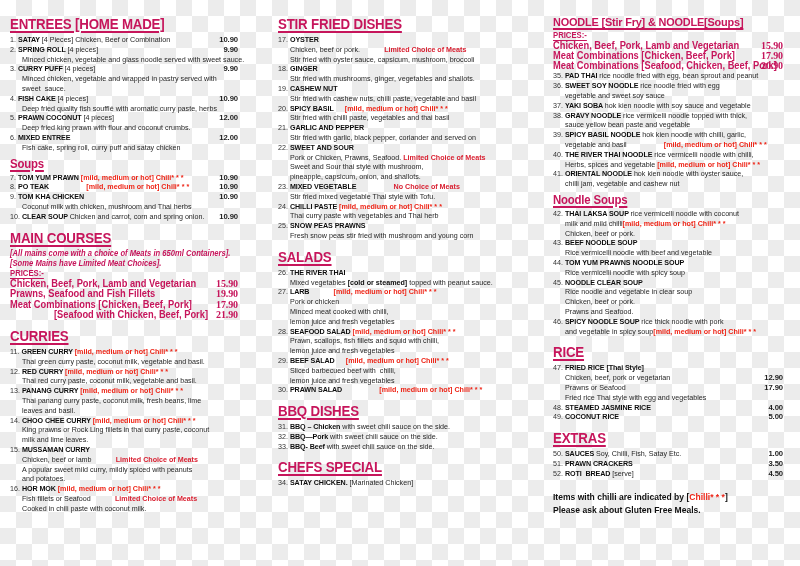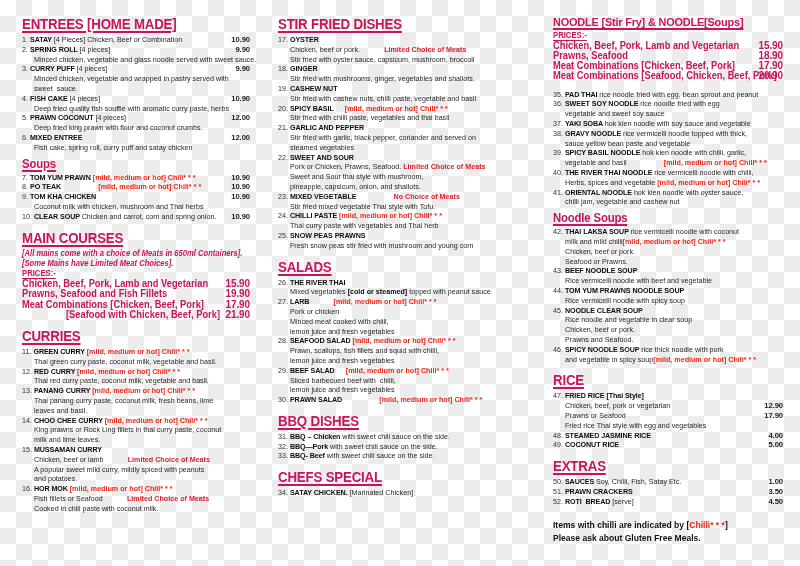--- a/index.html
+++ b/index.html
@@ -7,21 +7,21 @@
     --red:#ee2517;
     --limred:#d92031;
     --ink:#262626;
   }
   html,body{margin:0;padding:0;width:800px;height:566px;overflow:hidden;}
   .stage{position:relative;width:800px;height:566px;font-family:"Liberation Sans",sans-serif;}
   .checker{position:absolute;inset:0;
     background:conic-gradient(#ececec 25%,#ffffff 0 50%,#ececec 0 75%,#ffffff 0);
     background-size:32px 32px;}
   .col{position:absolute;top:14px;}
-  .col[data-col="0"]{left:22px;width:228px;}
+  .col[data-col="0"]{left:10px;width:228px;}
   .col[data-col="1"]{left:278px;width:250px;}
   .col[data-col="2"]{left:553px;width:230px;}
 
   .sec-title{color:var(--pink);font-weight:bold;white-space:pre;
     text-decoration:underline;text-underline-offset:2px;text-decoration-thickness:1.5px;
     letter-spacing:-0.2px;transform:scaleX(.95);transform-origin:0 50%;}
   .sec-title.large{font-size:14px;margin:8px 0 3px 0;}
   .sec-title.sub{font-size:12px;margin:4px 0 2px 0;}
   .col > .sec-title:first-child{margin-top:2px;}
 
@@ -32,21 +32,21 @@
   .price{margin-left:auto;font-weight:bold;color:#1c1c1c;letter-spacing:-0.1px;padding-left:4px;}
 
   .t-num{color:#333;}
   .t-name{font-weight:bold;color:#0d0d0d;letter-spacing:-0.1px;}
   .t-plain{color:var(--ink);}
   .t-red{color:var(--red);font-weight:bold;}
   .t-limited{color:var(--limred);font-weight:bold;}
   .t-bp{font-weight:bold;color:#0d0d0d;}
   .t-pk{color:var(--pink);font-weight:bold;}
   .pink{font-size:10px;line-height:10.2px;}
-  .pink .price{color:var(--pink);}
+  .pink .price{color:var(--pink);font-family:Liberation Serif, serif;}
   .t-pu{color:var(--pink);font-weight:bold;font-size:8.3px;
     text-decoration:underline;text-underline-offset:1.5px;}
   .t-pi{color:var(--pink);font-weight:bold;font-style:italic;font-size:8.2px;}
   .pi-line{line-height:10.4px;}
   .gap-s{display:inline-block;width:12px;}
   .gap-m{display:inline-block;width:26px;}
   .gap-l{display:inline-block;width:40px;}
   .foot{line-height:13.5px;}
   .t-fb{font-weight:bold;font-size:9.2px;color:#111;}
   .t-fr{font-weight:bold;font-size:9.2px;color:var(--red);}
@@ -109,21 +109,20 @@
       <div class="line ind1"><span class="parts"><span class="t-plain">Chicken, beef or pork.</span><span class="gap-m"></span><span class="t-limited">Limited Choice of Meats</span></span></div>
       <div class="line ind1"><span class="parts"><span class="t-plain">Stir fried with oyster sauce, capsicum, mushroom, broccoli</span></span></div>
       <div class="line"><span class="parts"><span class="t-num">18. </span><span class="t-name">GINGER</span></span></div>
       <div class="line ind1"><span class="parts"><span class="t-plain">Stir fried with mushrooms, ginger, vegetables and shallots.</span></span></div>
       <div class="line"><span class="parts"><span class="t-num">19. </span><span class="t-name">CASHEW NUT</span></span></div>
       <div class="line ind1"><span class="parts"><span class="t-plain">Stir fried with cashew nuts, chilli paste, vegetable and basil</span></span></div>
       <div class="line"><span class="parts"><span class="t-num">20. </span><span class="t-name">SPICY BASIL</span><span class="gap-s"></span><span class="t-red">[mild, medium or hot] Chili* * *</span></span></div>
       <div class="line ind1"><span class="parts"><span class="t-plain">Stir fried with chilli paste, vegetables and thai basil</span></span></div>
       <div class="line"><span class="parts"><span class="t-num">21. </span><span class="t-name">GARLIC AND PEPPER</span></span></div>
       <div class="line ind1"><span class="parts"><span class="t-plain">Stir fried with garlic, black pepper, coriander and served on</span></span></div>
-      <div class="line ind1"><span class="parts"><span class="t-plain">steamed vegetables</span></span></div>
       <div class="line"><span class="parts"><span class="t-num">22. </span><span class="t-name">SWEET AND SOUR</span></span></div>
       <div class="line ind1"><span class="parts"><span class="t-plain">Pork or Chicken, Prawns, Seafood. </span><span class="t-limited">Limited Choice of Meats</span></span></div>
       <div class="line ind1"><span class="parts"><span class="t-plain">Sweet and Sour thai style with mushroom,</span></span></div>
       <div class="line ind1"><span class="parts"><span class="t-plain">pineapple, capsicum, onion, and shallots.</span></span></div>
       <div class="line"><span class="parts"><span class="t-num">23. </span><span class="t-name">MIXED VEGETABLE</span><span class="gap-l"></span><span class="t-limited">No Choice of Meats</span></span></div>
       <div class="line ind1"><span class="parts"><span class="t-plain">Stir fried mixed vegetable Thai style with Tofu.</span></span></div>
       <div class="line"><span class="parts"><span class="t-num">24. </span><span class="t-name">CHILLI PASTE </span><span class="t-red">[mild, medium or hot] Chili* * *</span></span></div>
       <div class="line ind1"><span class="parts"><span class="t-plain">Thai curry paste with vegetables and Thai herb</span></span></div>
       <div class="line"><span class="parts"><span class="t-num">25. </span><span class="t-name">SNOW PEAS PRAWNS</span></span></div>
       <div class="line ind1"><span class="parts"><span class="t-plain">Fresh snow peas stir fried with mushroom and young corn</span></span></div>
@@ -145,40 +144,38 @@
       <div class="line"><span class="parts"><span class="t-num">31. </span><span class="t-name">BBQ – Chicken</span><span class="t-plain"> with sweet chili sauce on the side.</span></span></div>
       <div class="line"><span class="parts"><span class="t-num">32. </span><span class="t-name">BBQ—Pork</span><span class="t-plain"> with sweet chili sauce on the side.</span></span></div>
       <div class="line"><span class="parts"><span class="t-num">33. </span><span class="t-name">BBQ- Beef</span><span class="t-plain"> with sweet chili sauce on the side.</span></span></div>
       <div class="sec-title large">CHEFS SPECIAL</div>
       <div class="line"><span class="parts"><span class="t-num">34. </span><span class="t-name">SATAY CHICKEN.</span><span class="t-plain"> [Marinated Chicken]</span></span></div>
     </div>
   <div class="col" data-col="2">
       <div class="sec-title large" style="font-size: 11.5px;">NOODLE [Stir Fry] &amp; NOODLE[Soups]</div>
       <div class="line"><span class="parts"><span class="t-pu">PRICES:-</span></span></div>
       <div class="line pink"><span class="parts"><span class="t-pk">Chicken, Beef, Pork, Lamb and Vegetarian</span></span><span class="price">15.90</span></div>
-      <div class="line pink"><span class="parts"><span class="t-pk">Prawns, Seafood</span></span><span class="price">18.90</span></div>
       <div class="line pink"><span class="parts"><span class="t-pk">Meat Combinations [Chicken, Beef, Pork]</span></span><span class="price">17.90</span></div>
       <div class="line pink"><span class="parts"><span class="t-pk">Meat Combinations [Seafood, Chicken, Beef, Pork]</span></span><span class="price">20.90</span></div>
-      <div class="line" style="margin-top: 8px; align-items: center;"><span class="parts"><span class="t-num">35. </span><span class="t-name">PAD THAI </span><span class="t-plain">rice noodle fried with egg, bean sprout and peanut</span></span></div>
+      <div class="line" style=" align-items: center;"><span class="parts"><span class="t-num">35. </span><span class="t-name">PAD THAI </span><span class="t-plain">rice noodle fried with egg, bean sprout and peanut</span></span></div>
       <div class="line"><span class="parts"><span class="t-num">36. </span><span class="t-name">SWEET SOY NOODLE </span><span class="t-plain">rice noodle fried with egg</span></span></div>
       <div class="line ind1"><span class="parts"><span class="t-plain">vegetable and sweet soy sauce</span></span></div>
       <div class="line"><span class="parts"><span class="t-num">37. </span><span class="t-name">YAKI SOBA </span><span class="t-plain">hok kien noodle with soy sauce and vegetable</span></span></div>
       <div class="line"><span class="parts"><span class="t-num">38. </span><span class="t-name">GRAVY NOODLE </span><span class="t-plain">rice vermicelli noodle topped with thick,</span></span></div>
       <div class="line ind1"><span class="parts"><span class="t-plain">sauce yellow bean paste and vegetable</span></span></div>
       <div class="line"><span class="parts"><span class="t-num">39. </span><span class="t-name">SPICY BASIL NOODLE </span><span class="t-plain">hok kien noodle with chilli, garlic,</span></span></div>
       <div class="line ind1"><span class="parts"><span class="t-plain">vegetable and basil</span><span class="gap-l"></span><span class="t-red">[mild, medium or hot] Chili* * *</span></span></div>
       <div class="line"><span class="parts"><span class="t-num">40. </span><span class="t-name">THE RIVER THAI NOODLE </span><span class="t-plain">rice vermicelli noodle with chilli,</span></span></div>
       <div class="line ind1"><span class="parts"><span class="t-plain">Herbs, spices and vegetable </span><span class="t-red">[mild, medium or hot] Chili* * *</span></span></div>
       <div class="line"><span class="parts"><span class="t-num">41. </span><span class="t-name">ORIENTAL NOODLE </span><span class="t-plain">hok kien noodle with oyster sauce,</span></span></div>
       <div class="line ind1"><span class="parts"><span class="t-plain">chilli jam, vegetable and cashew nut</span></span></div>
       <div class="sec-title sub">Noodle Soups</div>
       <div class="line"><span class="parts"><span class="t-num">42. </span><span class="t-name">THAI LAKSA SOUP </span><span class="t-plain">rice vermicelli noodle with coconut</span></span></div>
       <div class="line ind1"><span class="parts"><span class="t-plain">milk and mild chilli</span><span class="t-red">[mild, medium or hot] Chili* * *</span></span></div>
       <div class="line ind1"><span class="parts"><span class="t-plain">Chicken, beef or pork.</span></span></div>
-      <div class="line ind1"><span class="parts"><span class="t-plain">Seafood or Prawns.</span></span></div>
       <div class="line"><span class="parts"><span class="t-num">43. </span><span class="t-name">BEEF NOODLE SOUP</span></span></div>
       <div class="line ind1"><span class="parts"><span class="t-plain">Rice vermicelli noodle with beef and vegetable</span></span></div>
       <div class="line"><span class="parts"><span class="t-num">44. </span><span class="t-name">TOM YUM PRAWNS NOODLE SOUP</span></span></div>
       <div class="line ind1"><span class="parts"><span class="t-plain">Rice vermicelli noodle with spicy soup</span></span></div>
       <div class="line"><span class="parts"><span class="t-num">45. </span><span class="t-name">NOODLE CLEAR SOUP</span></span></div>
       <div class="line ind1"><span class="parts"><span class="t-plain">Rice noodle and vegetable in clear soup</span></span></div>
       <div class="line ind1"><span class="parts"><span class="t-plain">Chicken, beef or pork.</span></span></div>
       <div class="line ind1"><span class="parts"><span class="t-plain">Prawns and Seafood.</span></span></div>
       <div class="line"><span class="parts"><span class="t-num">46. </span><span class="t-name">SPICY NOODLE SOUP </span><span class="t-plain">rice thick noodle with pork</span></span></div>
       <div class="line ind1"><span class="parts"><span class="t-plain">and vegetable in spicy soup</span><span class="t-red">[mild, medium or hot] Chili* * *</span></span></div>

